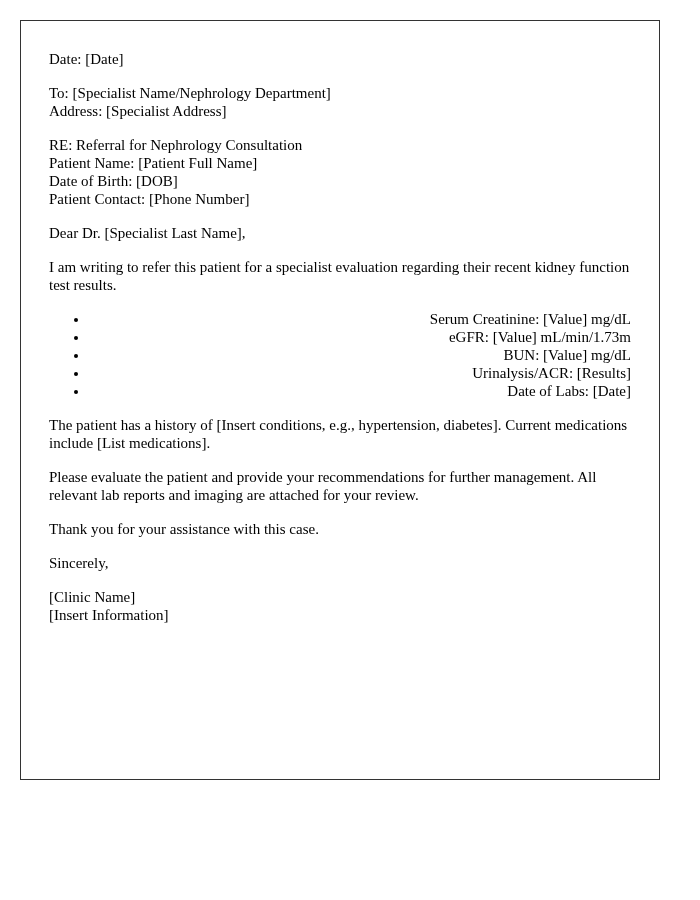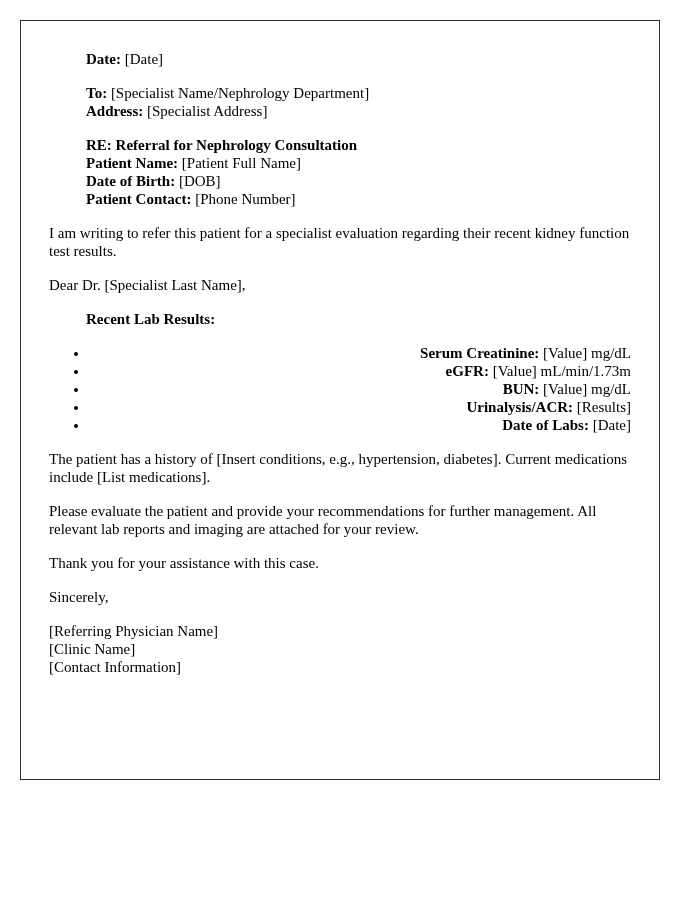--- a/index.html
+++ b/index.html
@@ -1,20 +1,20 @@
 <!DOCTYPE html>
 <html><head>
   <meta charset="utf-8">
   <style>
     html, body { margin: 0; padding: 0; background: #ffffff; }
     body { width: 700px; height: 900px; position: relative; font-family: "Liberation Serif", "DejaVu Serif", serif; font-size: 15px; color: #000; }
     .letter { position: absolute; left: 20px; top: 20px; width: 640px; height: 760px; border: 1px solid #333; box-sizing: border-box; padding: 29px 28px 0 28px; }
     .block { margin: 0 0 16px 0; line-height: 18px; }
     .line { display: block; }
-    b { font-weight: bold; margin-left: 37px; }
+    b { font-weight: normal; }
     ul { margin: 0 0 16px 0; padding-left: 40px; line-height: 18px; }
     li { margin: 0; text-align: right; }
   </style>
 </head>
 <body>
 
 <div class="letter">
   <div class="block">
     <b>Date:</b><span> [Date]</span>
   </div>
@@ -24,44 +24,40 @@
     <span class="line"><b>Address:</b><span> [Specialist Address]</span></span>
   </div>
 
   <div class="block">
     <b class="line">RE: Referral for Nephrology Consultation</b>
     <span class="line"><b>Patient Name:</b><span> [Patient Full Name]</span></span>
     <span class="line"><b>Date of Birth:</b><span> [DOB]</span></span>
     <span class="line"><b>Patient Contact:</b><span> [Phone Number]</span></span>
   </div>
 
+  <div class="block">Dear Dr. [Specialist Last Name],</div>
+
   <div class="block">I am writing to refer this patient for a specialist evaluation regarding their recent kidney function test results.</div>
 
-  <div class="block">Dear Dr. [Specialist Last Name],</div>
 
-
-  <div class="block">
-    <b>Recent Lab Results:</b>
-  </div>
   <ul>
     <li><b>Serum Creatinine:</b><span> [Value] mg/dL</span></li>
     <li><b>eGFR:</b><span> [Value] mL/min/1.73m</span></li>
     <li><b>BUN:</b><span> [Value] mg/dL</span></li>
     <li><b>Urinalysis/ACR:</b><span> [Results]</span></li>
     <li><b>Date of Labs:</b><span> [Date]</span></li>
   </ul>
 
   <div class="block">
     <span class="line">The patient has a history of [Insert conditions, e.g., hypertension, diabetes]. Current medications include [List medications].</span>
   </div>
 
   <div class="block">Please evaluate the patient and provide your recommendations for further management. All relevant lab reports and imaging are attached for your review.</div>
 
   <div class="block">Thank you for your assistance with this case.</div>
 
   <div class="block">Sincerely,</div>
 
   <div class="block">
-    <span class="line">[Referring Physician Name]</span>
     <span class="line">[Clinic Name]</span>
-    <span class="line">[Contact Information]</span>
+    <span class="line">[Insert Information]</span>
   </div>
 </div>
 
 </body></html>

